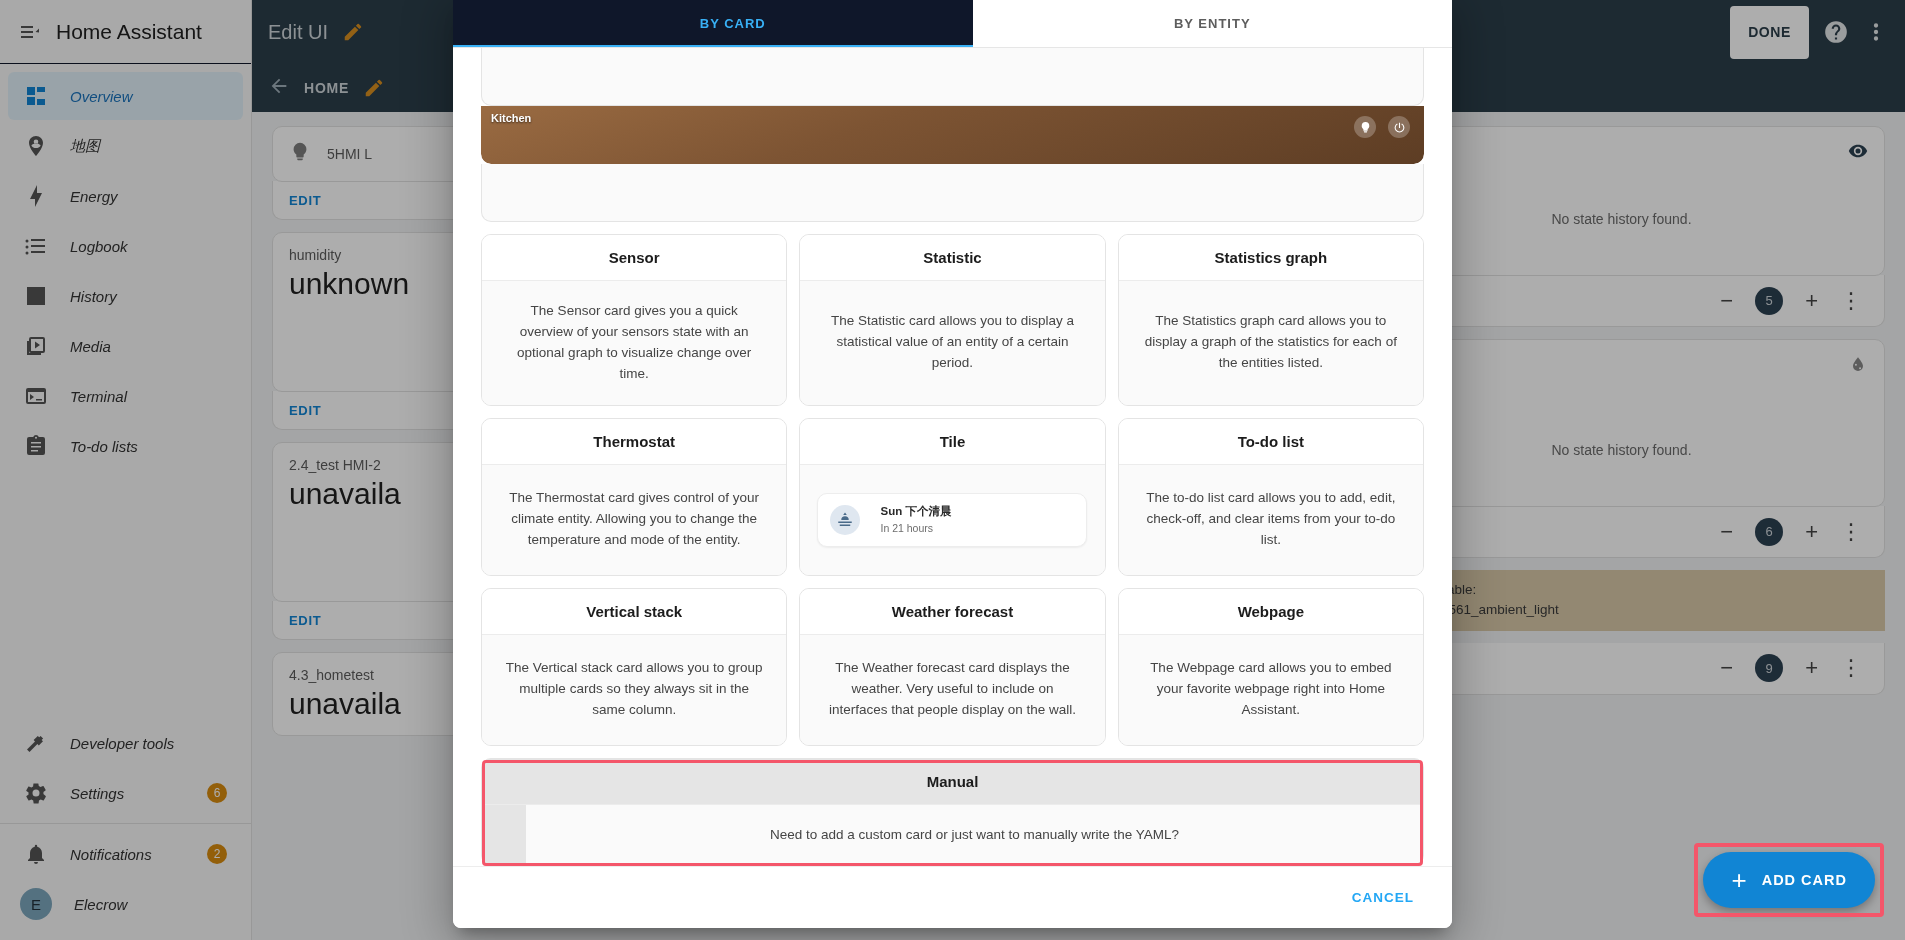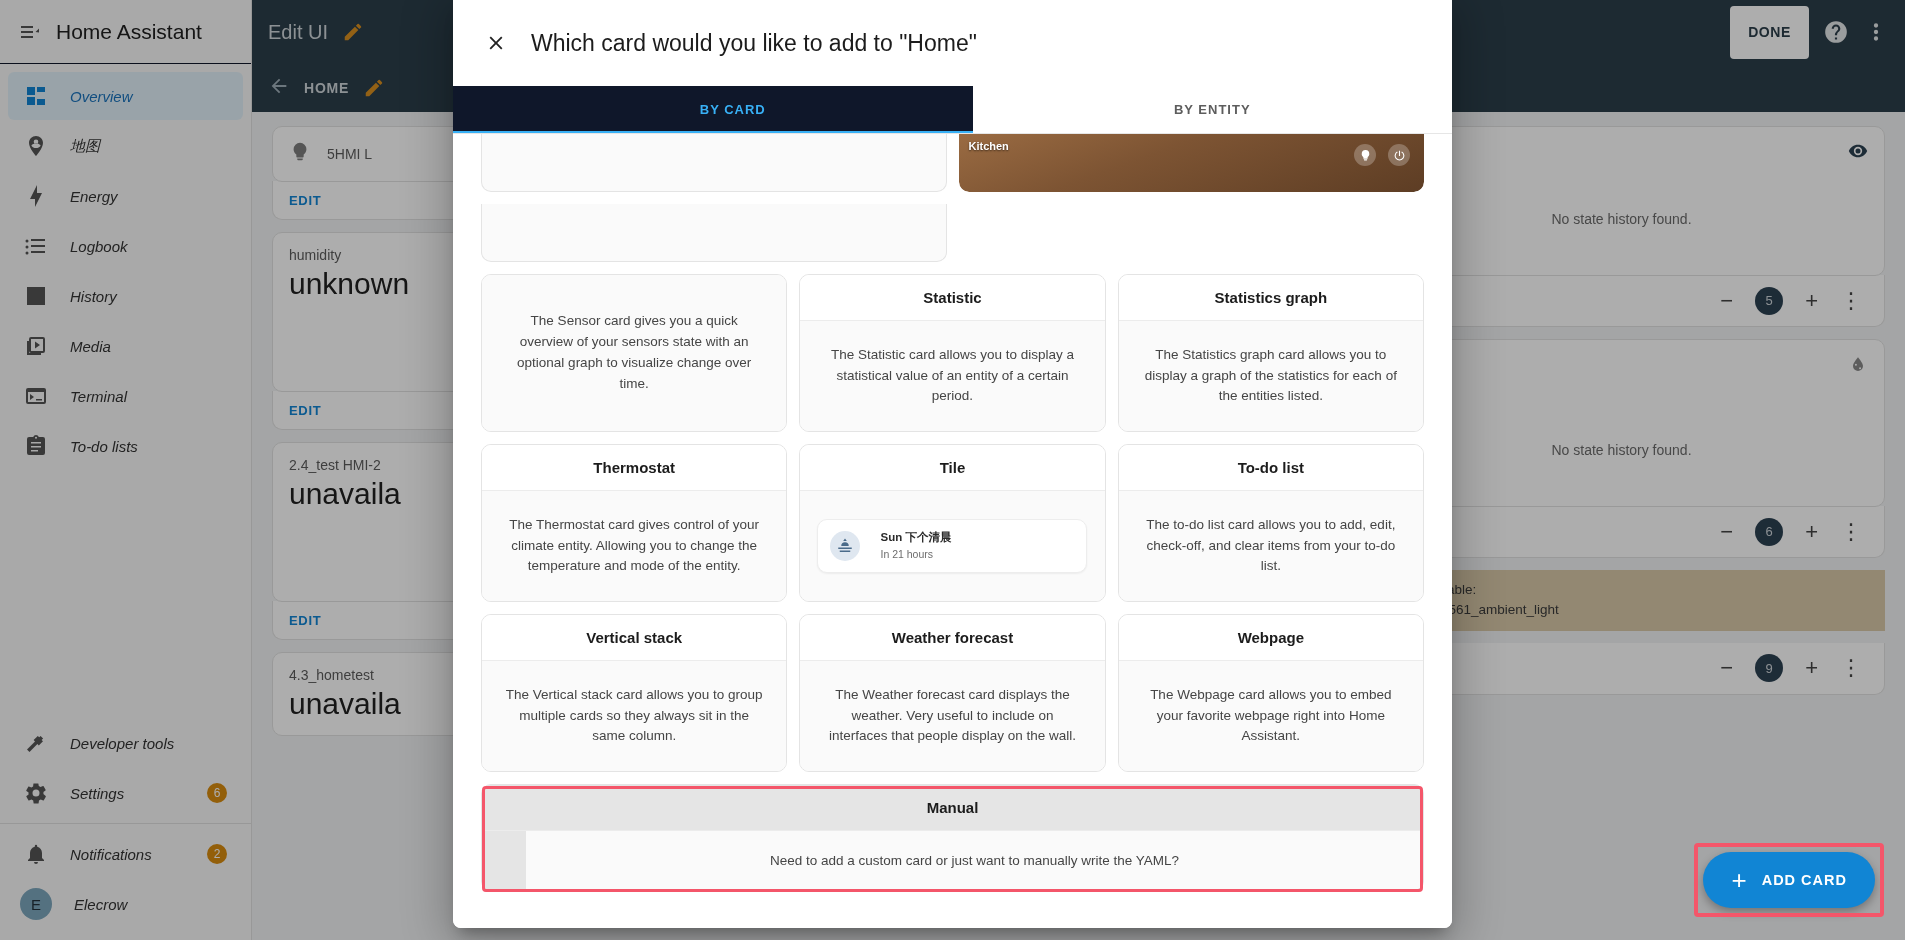--- a/index.html
+++ b/index.html
@@ -165,21 +165,21 @@
     border-bottom: 1px solid #ececec; background: #fff;
   }
   .pick-body {
     flex: 1; background: #fafafa; padding: 20px 22px;
     font-size: 13.5px; line-height: 1.55; color: #454545; text-align: center;
     display: flex; align-items: center; justify-content: center; min-height: 110px;
   }
   .pick-card.preview .pick-body { padding: 14px; }
 
   
-  .clip-row { display: grid; grid-template-columns: repeat(2, 1fr); gap: 12px; margin-bottom: 12px; text-decoration: underline; }
+  .clip-row { display: grid; grid-template-columns: repeat(1, 1fr); gap: 0; margin-bottom: 12px; text-decoration: underline; }
   .clip-card {
     border: 1px solid #e4e4e4; border-radius: 0 0 10px 10px; height: 58px;
     background: #fafafa; border-top: none; overflow: hidden; position: relative;
   }
   .clip-photo {
     height: 58px; border-radius: 0 0 10px 10px; overflow: hidden; position: relative;
     background: linear-gradient(160deg,#9a6b42 0%, #7d5433 40%, #5d3d24 100%);
   }
   .kitchen-label {
     position: absolute; left: 10px; top: 6px; color: #fff; font-size: 11px; font-weight: bold;
@@ -493,28 +493,20 @@
           <span class="ctrl-ico">⋮</span>
         </div>
       </div>
     </div>
   </div>
 </div>
 
 <div id="scrim"></div>
 
 <div id="dialog">
-  <div class="dlg-head">
-    <span class="close-x">
-      <svg viewBox="0 0 24 24">
-          <path d="M19 6.4L17.6 5 12 10.6 6.4 5 5 6.4 10.6 12 5 17.6 6.4 19 12 13.4 17.6 19 19 17.6 13.4 12 19 6.4z"></path>
-        </svg>
-    </span>
-    <span class="dlg-title">Which card would you like to add to "Home"</span>
-  </div>
 
   <div class="dlg-tabs">
     <div class="dlg-tab active">BY CARD</div>
     <div class="dlg-tab">BY ENTITY</div>
   </div>
 
   <div class="dlg-body">
 
     <div class="clip-row">
       <div class="clip-card"></div>
@@ -533,20 +525,21 @@
                 </svg>
             </span>
           </span>
         </div>
       </div>
       <div class="clip-card"></div>
     </div>
 
     <div class="card-grid">
       <div class="pick-card">
+        <div class="pick-head">Sensor</div>
         <div class="pick-body">The Sensor card gives you a quick overview of your sensors state with an optional graph to visualize change over time.</div>
       </div>
       <div class="pick-card">
         <div class="pick-head">Statistic</div>
         <div class="pick-body">The Statistic card allows you to display a statistical value of an entity of a certain period.</div>
       </div>
       <div class="pick-card">
         <div class="pick-head">Statistics graph</div>
         <div class="pick-body">The Statistics graph card allows you to display a graph of the statistics for each of the entities listed.</div>
       </div>
@@ -592,20 +585,23 @@
 
     <div class="manual-wrap">
       <div class="manual-card">
         <div class="manual-head">Manual</div>
         <div class="manual-body">Need to add a custom card or just want to manually write the YAML?</div>
       </div>
       <div class="annot-red" id="annot-manual"></div>
     </div>
   </div>
 
+  <div class="dlg-foot">
+    <button class="cancel-btn">CANCEL</button>
+  </div>
 </div>
 
 <div id="addcard-wrap">
   <button class="fab">
     <span class="plus">+</span>
     <span>ADD CARD</span>
   </button>
   <div id="annot-fab"></div>
 </div>
 

